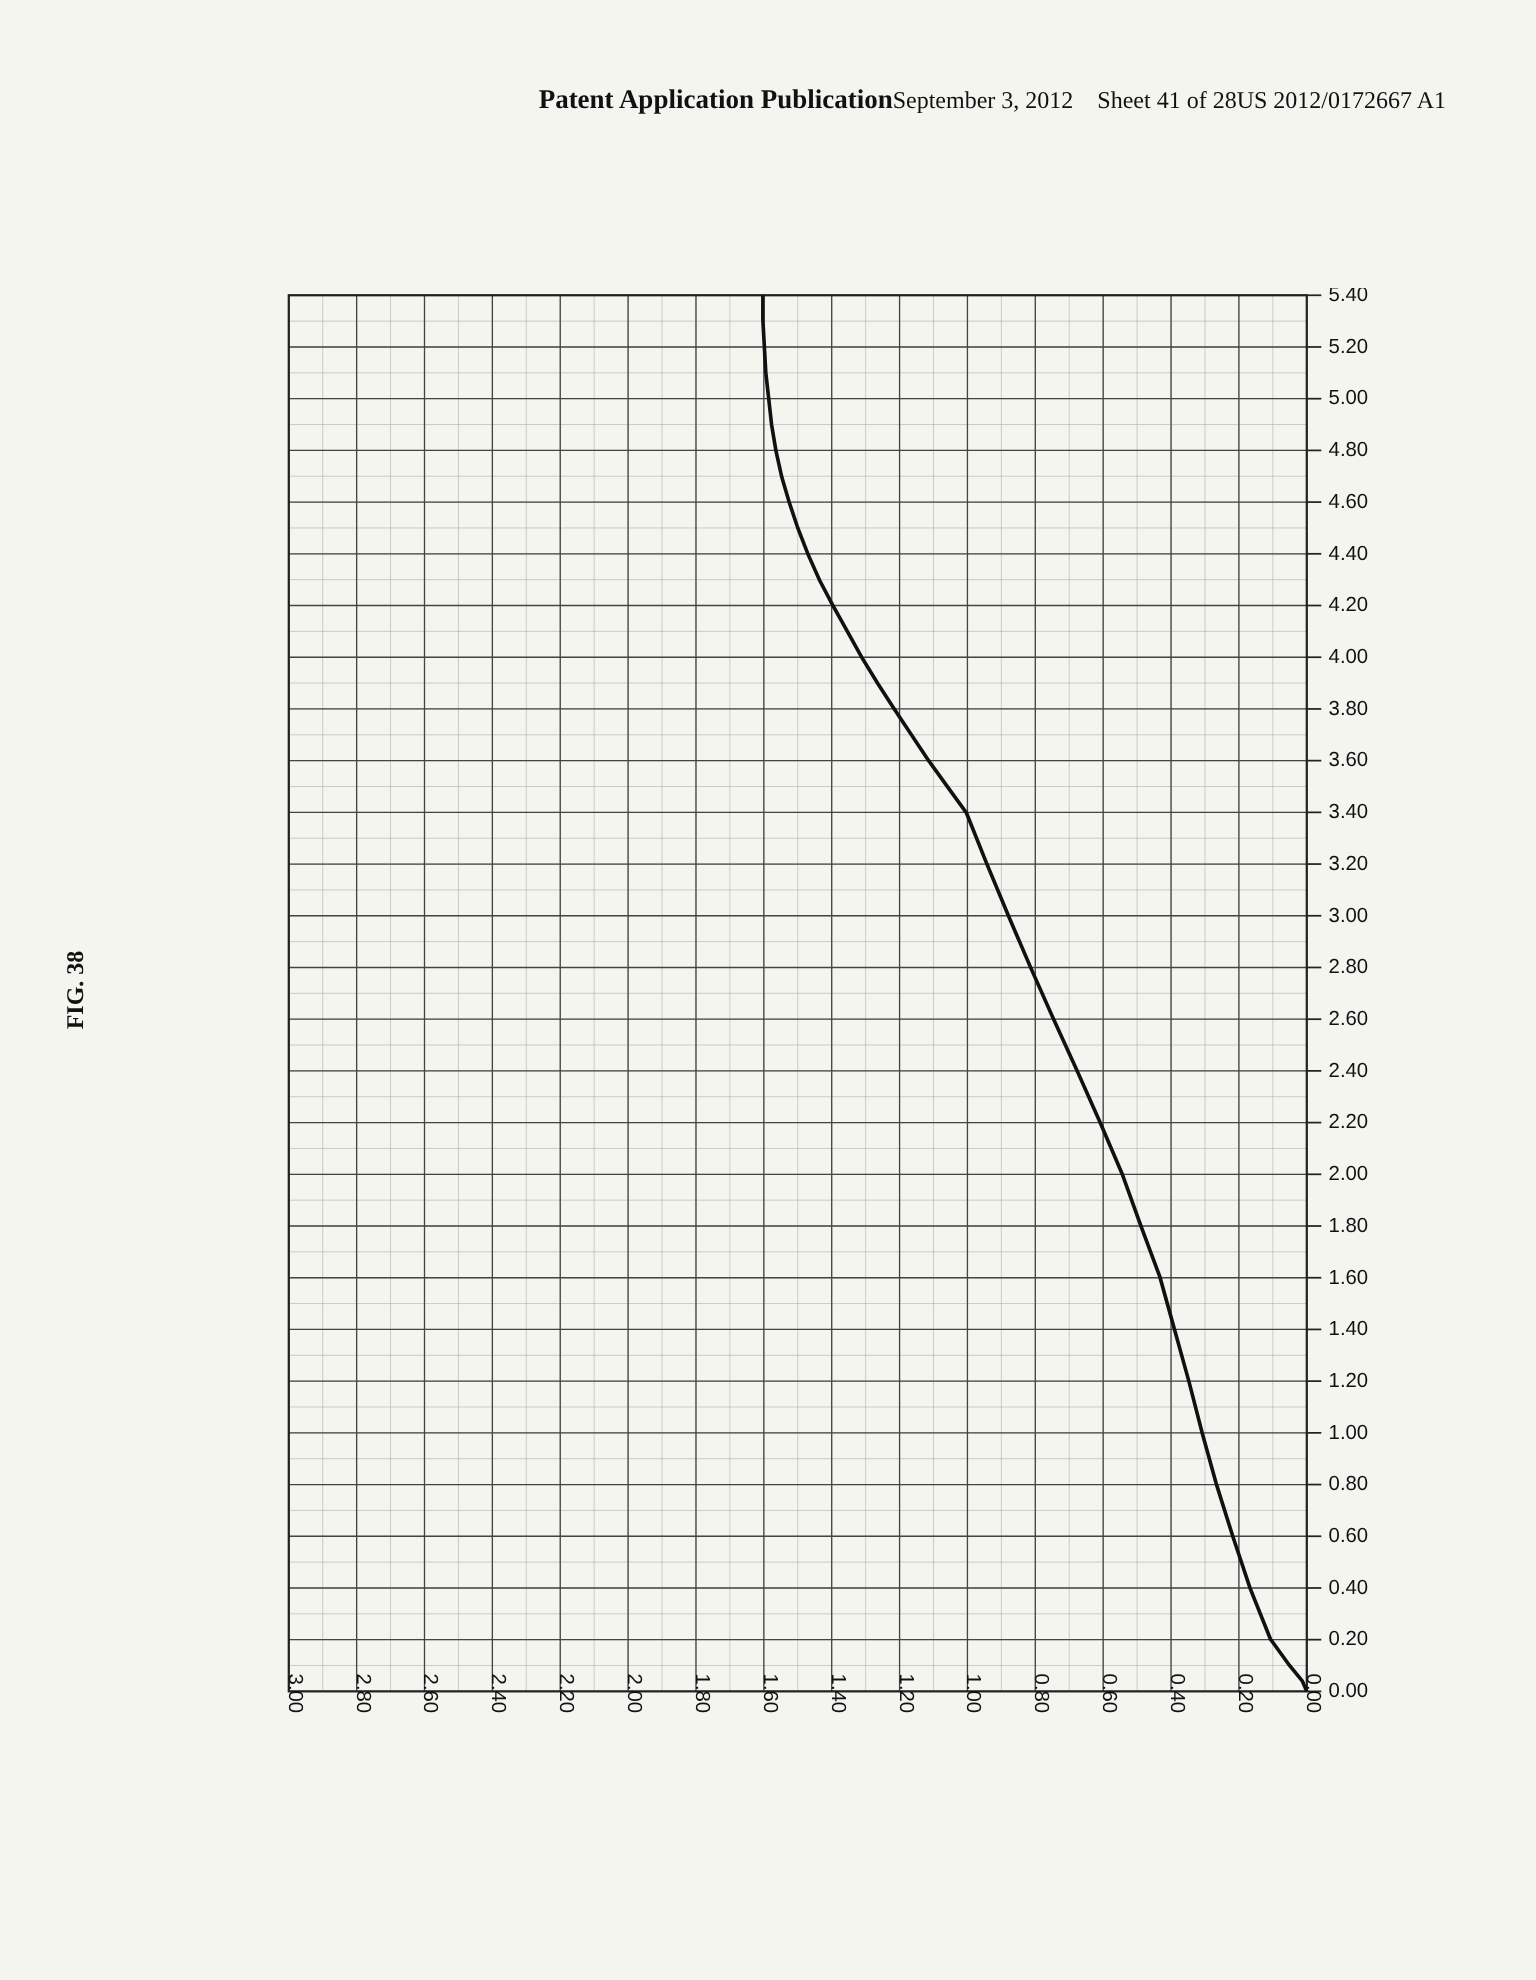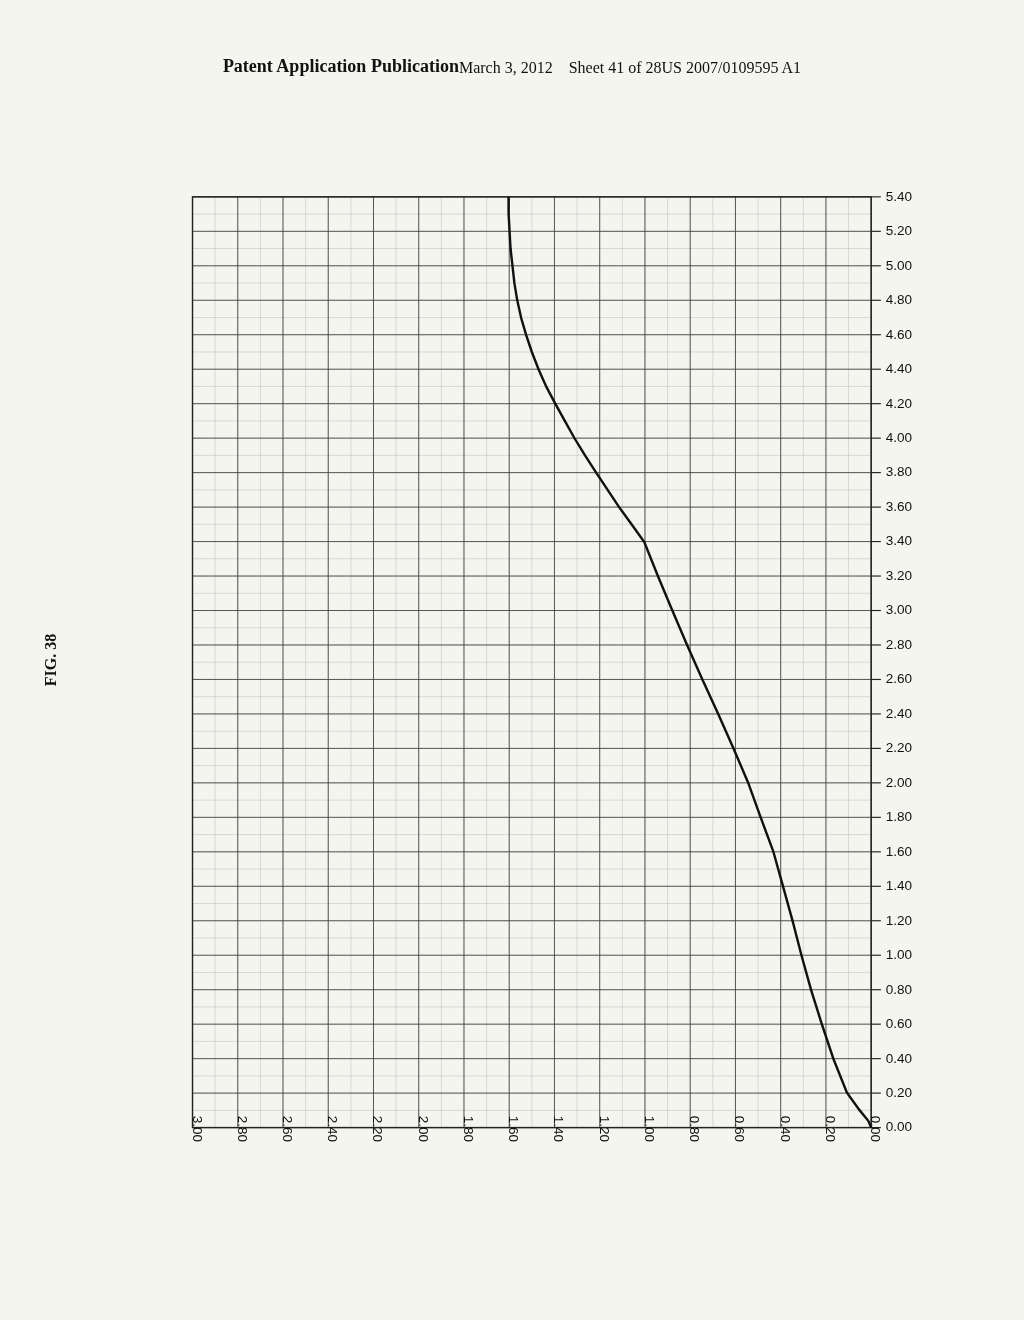--- a/index.html
+++ b/index.html
@@ -16,21 +16,21 @@
       height: 1320px;
       background: #f5f5f0;
       position: relative;
     }
     .header {
       position: absolute;
       top: 55px;
       left: 0;
       right: 0;
       display: flex;
-      justify-content: center;
+      justify-content: flex-end;
       align-items: flex-start;
       padding: 0 60px;
     }
     .header-left {
       font-weight: bold;
       font-size: 18px;
       line-height: 1.3;
       color: #111;
     }
     .header-center {
@@ -79,25 +79,25 @@
 </head>
 <body>
 
 <div class="page">
 
   <div class="header">
     <div class="header-left">
       <span>Patent Application Publication</span>
     </div>
     <div class="header-center">
-      <span>March 3, 2012</span>&nbsp;&nbsp;&nbsp;
+      <span>September 3, 2012</span>&nbsp;&nbsp;&nbsp;
       <span>Sheet 41 of 28</span>
     </div>
     <div class="header-right">
-      <span>US 2007/0109595 A1</span>
+      <span>US 2012/0172667 A1</span>
     </div>
   </div>
 
   <div class="fig-label">FIG. 38</div>
 
   <div class="chart-area">
     <div class="chart-container">
       <svg class="chart-svg" viewBox="0 0 820 1050" xmlns="http://www.w3.org/2000/svg">
 
         <defs>

